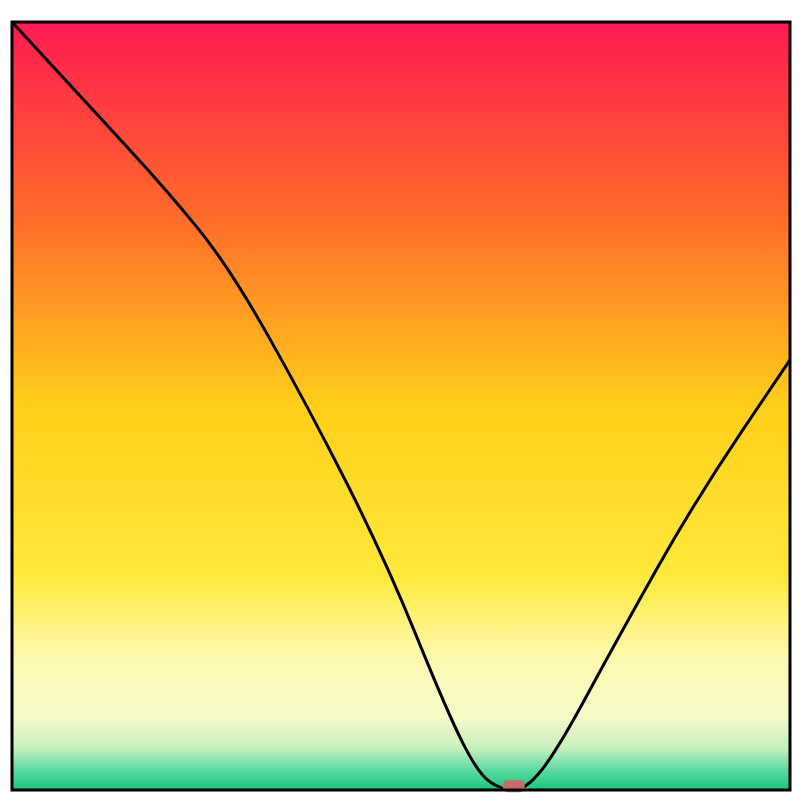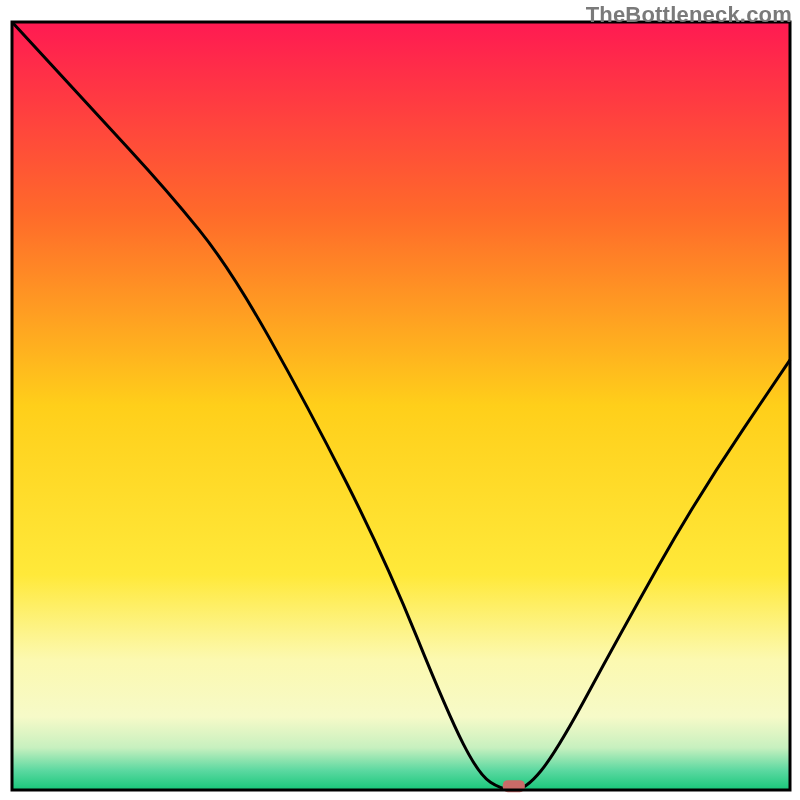--- a/index.html
+++ b/index.html
@@ -25,21 +25,20 @@
     font-size: 22px;
     font-weight: 600;
     color: #7a7a7a;
     letter-spacing: 0.2px;
   }
 </style>
 </head>
 <body>
 
 <div class="canvas-wrap">
-  <div class="watermark">TheBottleneck.com</div>
   <svg id="chart-svg" width="800" height="800">
     <defs>
       <linearGradient id="bg-grad" x1="0" y1="0" x2="0" y2="1">
           <stop offset="0%" stop-color="#ff1a52"></stop>
           <stop offset="25%" stop-color="#ff6a2a"></stop>
           <stop offset="50%" stop-color="#ffcf1a"></stop>
           <stop offset="72%" stop-color="#ffe93a"></stop>
           <stop offset="83%" stop-color="#fcf9b0"></stop>
           <stop offset="90.5%" stop-color="#f6fac8"></stop>
           <stop offset="94.5%" stop-color="#c7f0bf"></stop>

